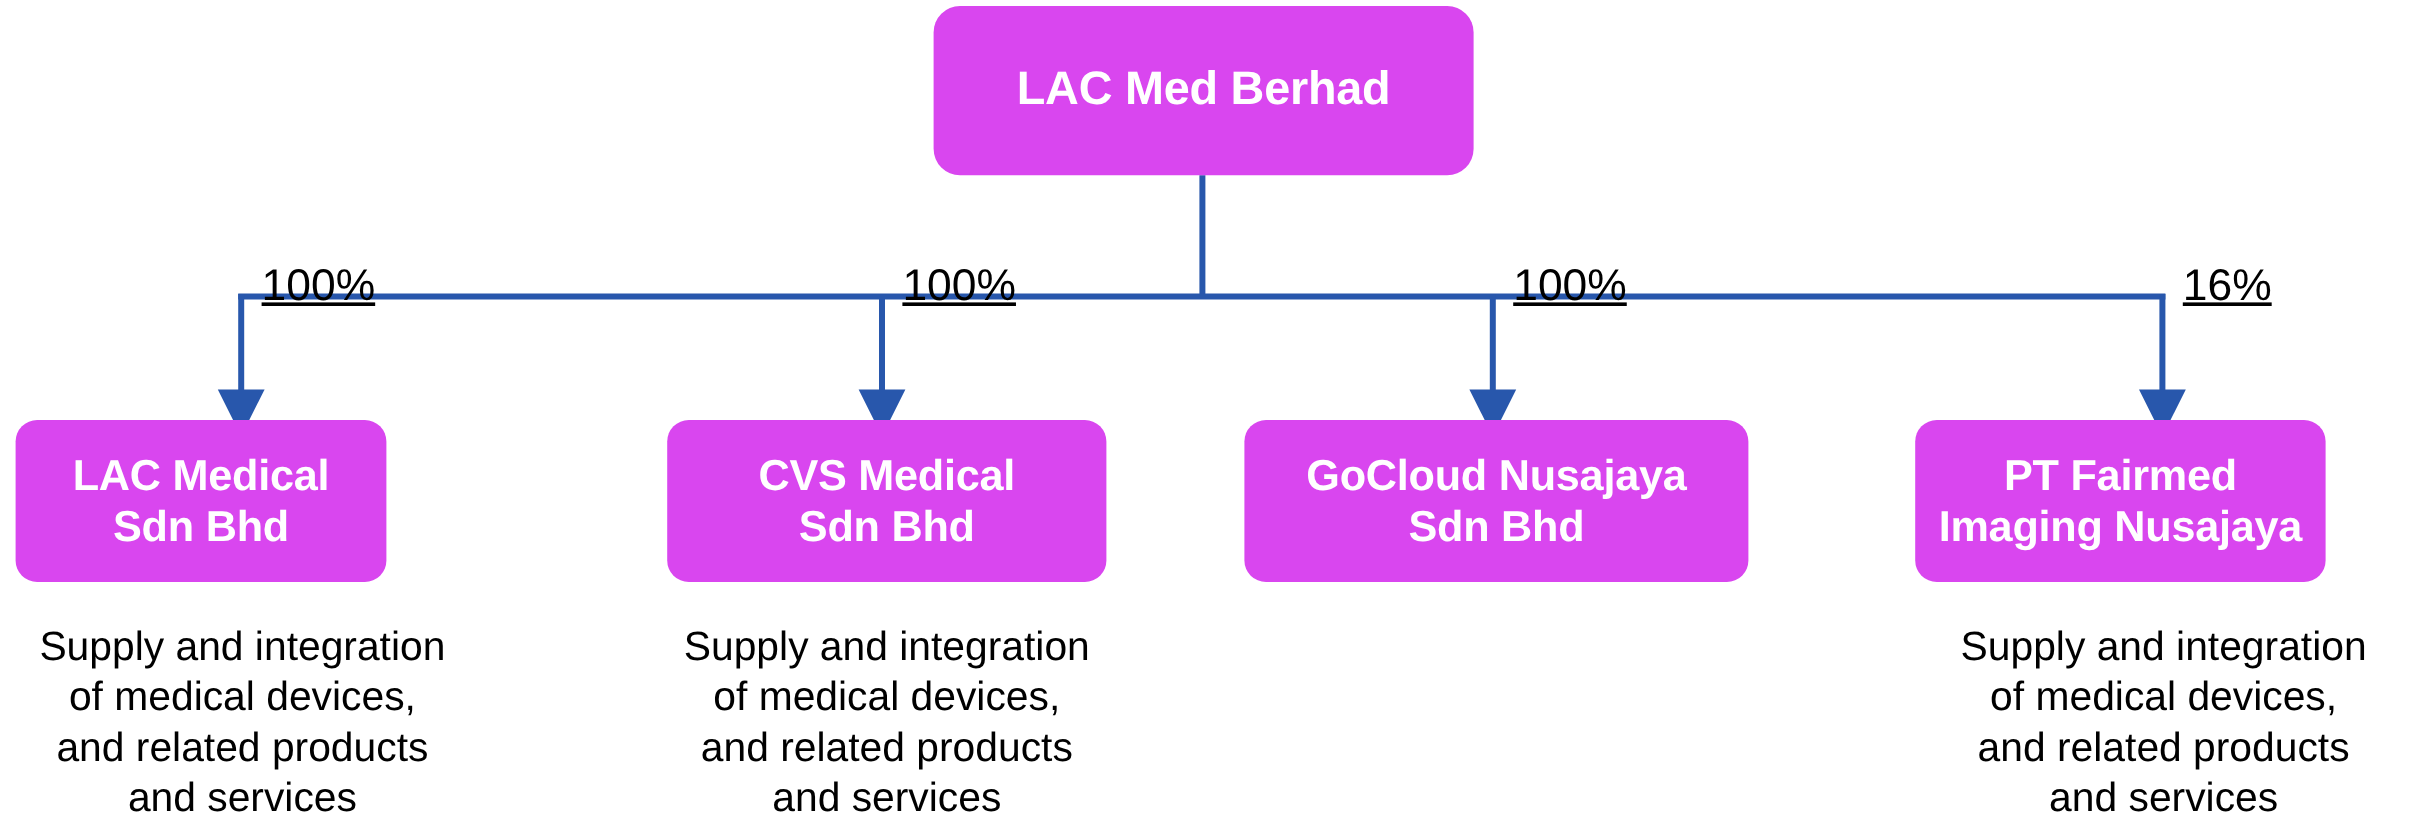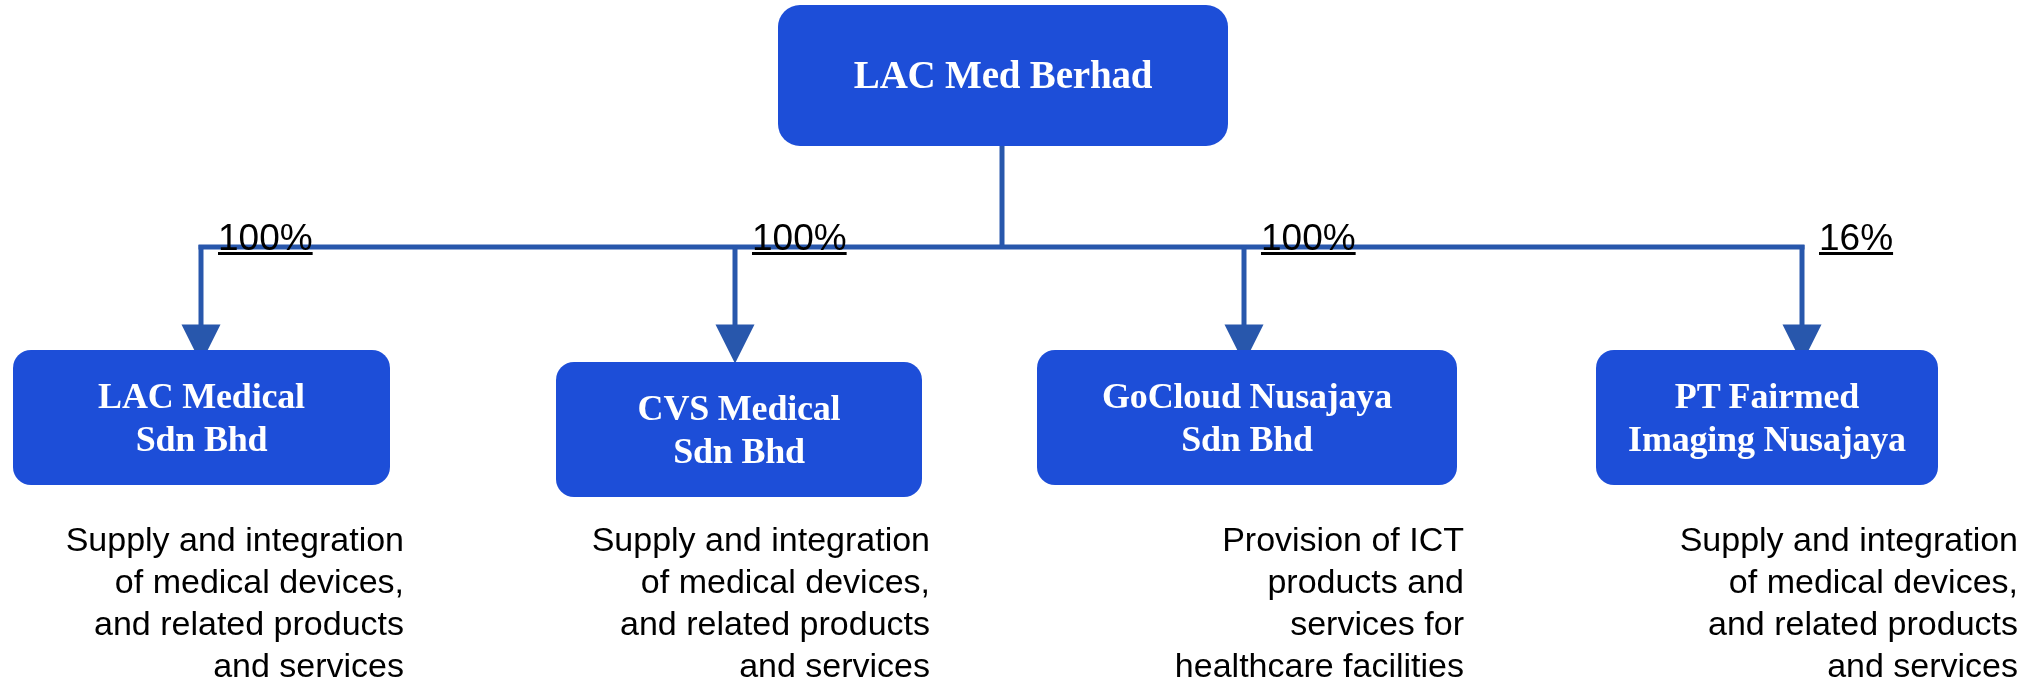--- a/index.html
+++ b/index.html
@@ -35,24 +35,23 @@
   .node-box {
     position: absolute;
     box-sizing: border-box;
     display: flex;
     align-items: center;
     justify-content: center;
     text-align: center;
     color: #ffffff;
     font-weight: bold;
     border-radius: 18px;
-    background: #1d4ed8;
+    background: #d946ef;
     line-height: 1.18;
     padding: 4px 10px;
-    font-family: Liberation Serif, serif;
   }
 
   .node-box.root {
     left: 778px;
     top: 5px;
     width: 450px;
     height: 141px;
     border-radius: 22px;
     font-size: 39px;
     letter-spacing: -0.2px;
@@ -63,30 +62,30 @@
     height: 135px;
     font-size: 36px;
     letter-spacing: -0.2px;
   }
 
   .node-box.child .node-label {
     display: block;
     white-space: pre-line;
   }
 
-  #node-child-0 { left: 13px;   width: 377px; }
-  #node-child-1 { left: 556px;  width: 366px; margin-top: 12px; }
+  #node-child-0 { left: 13px;   width: 309px; }
+  #node-child-1 { left: 556px;  width: 366px; }
   #node-child-2 { left: 1037px; width: 420px; }
   #node-child-3 { left: 1596px; width: 342px; }
 
   
   .node-caption {
     position: absolute;
     top: 518px;
-    text-align: right;
+    text-align: center;
     color: #000000;
     font-size: 34px;
     line-height: 42px;
     white-space: pre-line;
     font-weight: normal;
   }
 
   #caption-child-0 { left: 0px;    width: 404px; }
   #caption-child-1 { left: 548px;  width: 382px; }
   #caption-child-2 { left: 1030px; width: 434px; }
@@ -157,22 +156,18 @@
   </div>
 
   <div class="node-caption" id="caption-child-0">Supply and integration
 of medical devices,
 and related products
 and services</div>
   <div class="node-caption" id="caption-child-1">Supply and integration
 of medical devices,
 and related products
 and services</div>
-  <div class="node-caption" id="caption-child-2">Provision of ICT
-products and
-services for
-healthcare facilities</div>
   <div class="node-caption" id="caption-child-3">Supply and integration
 of medical devices,
 and related products
 and services</div>
 
 </div>
 
 </body></html>

